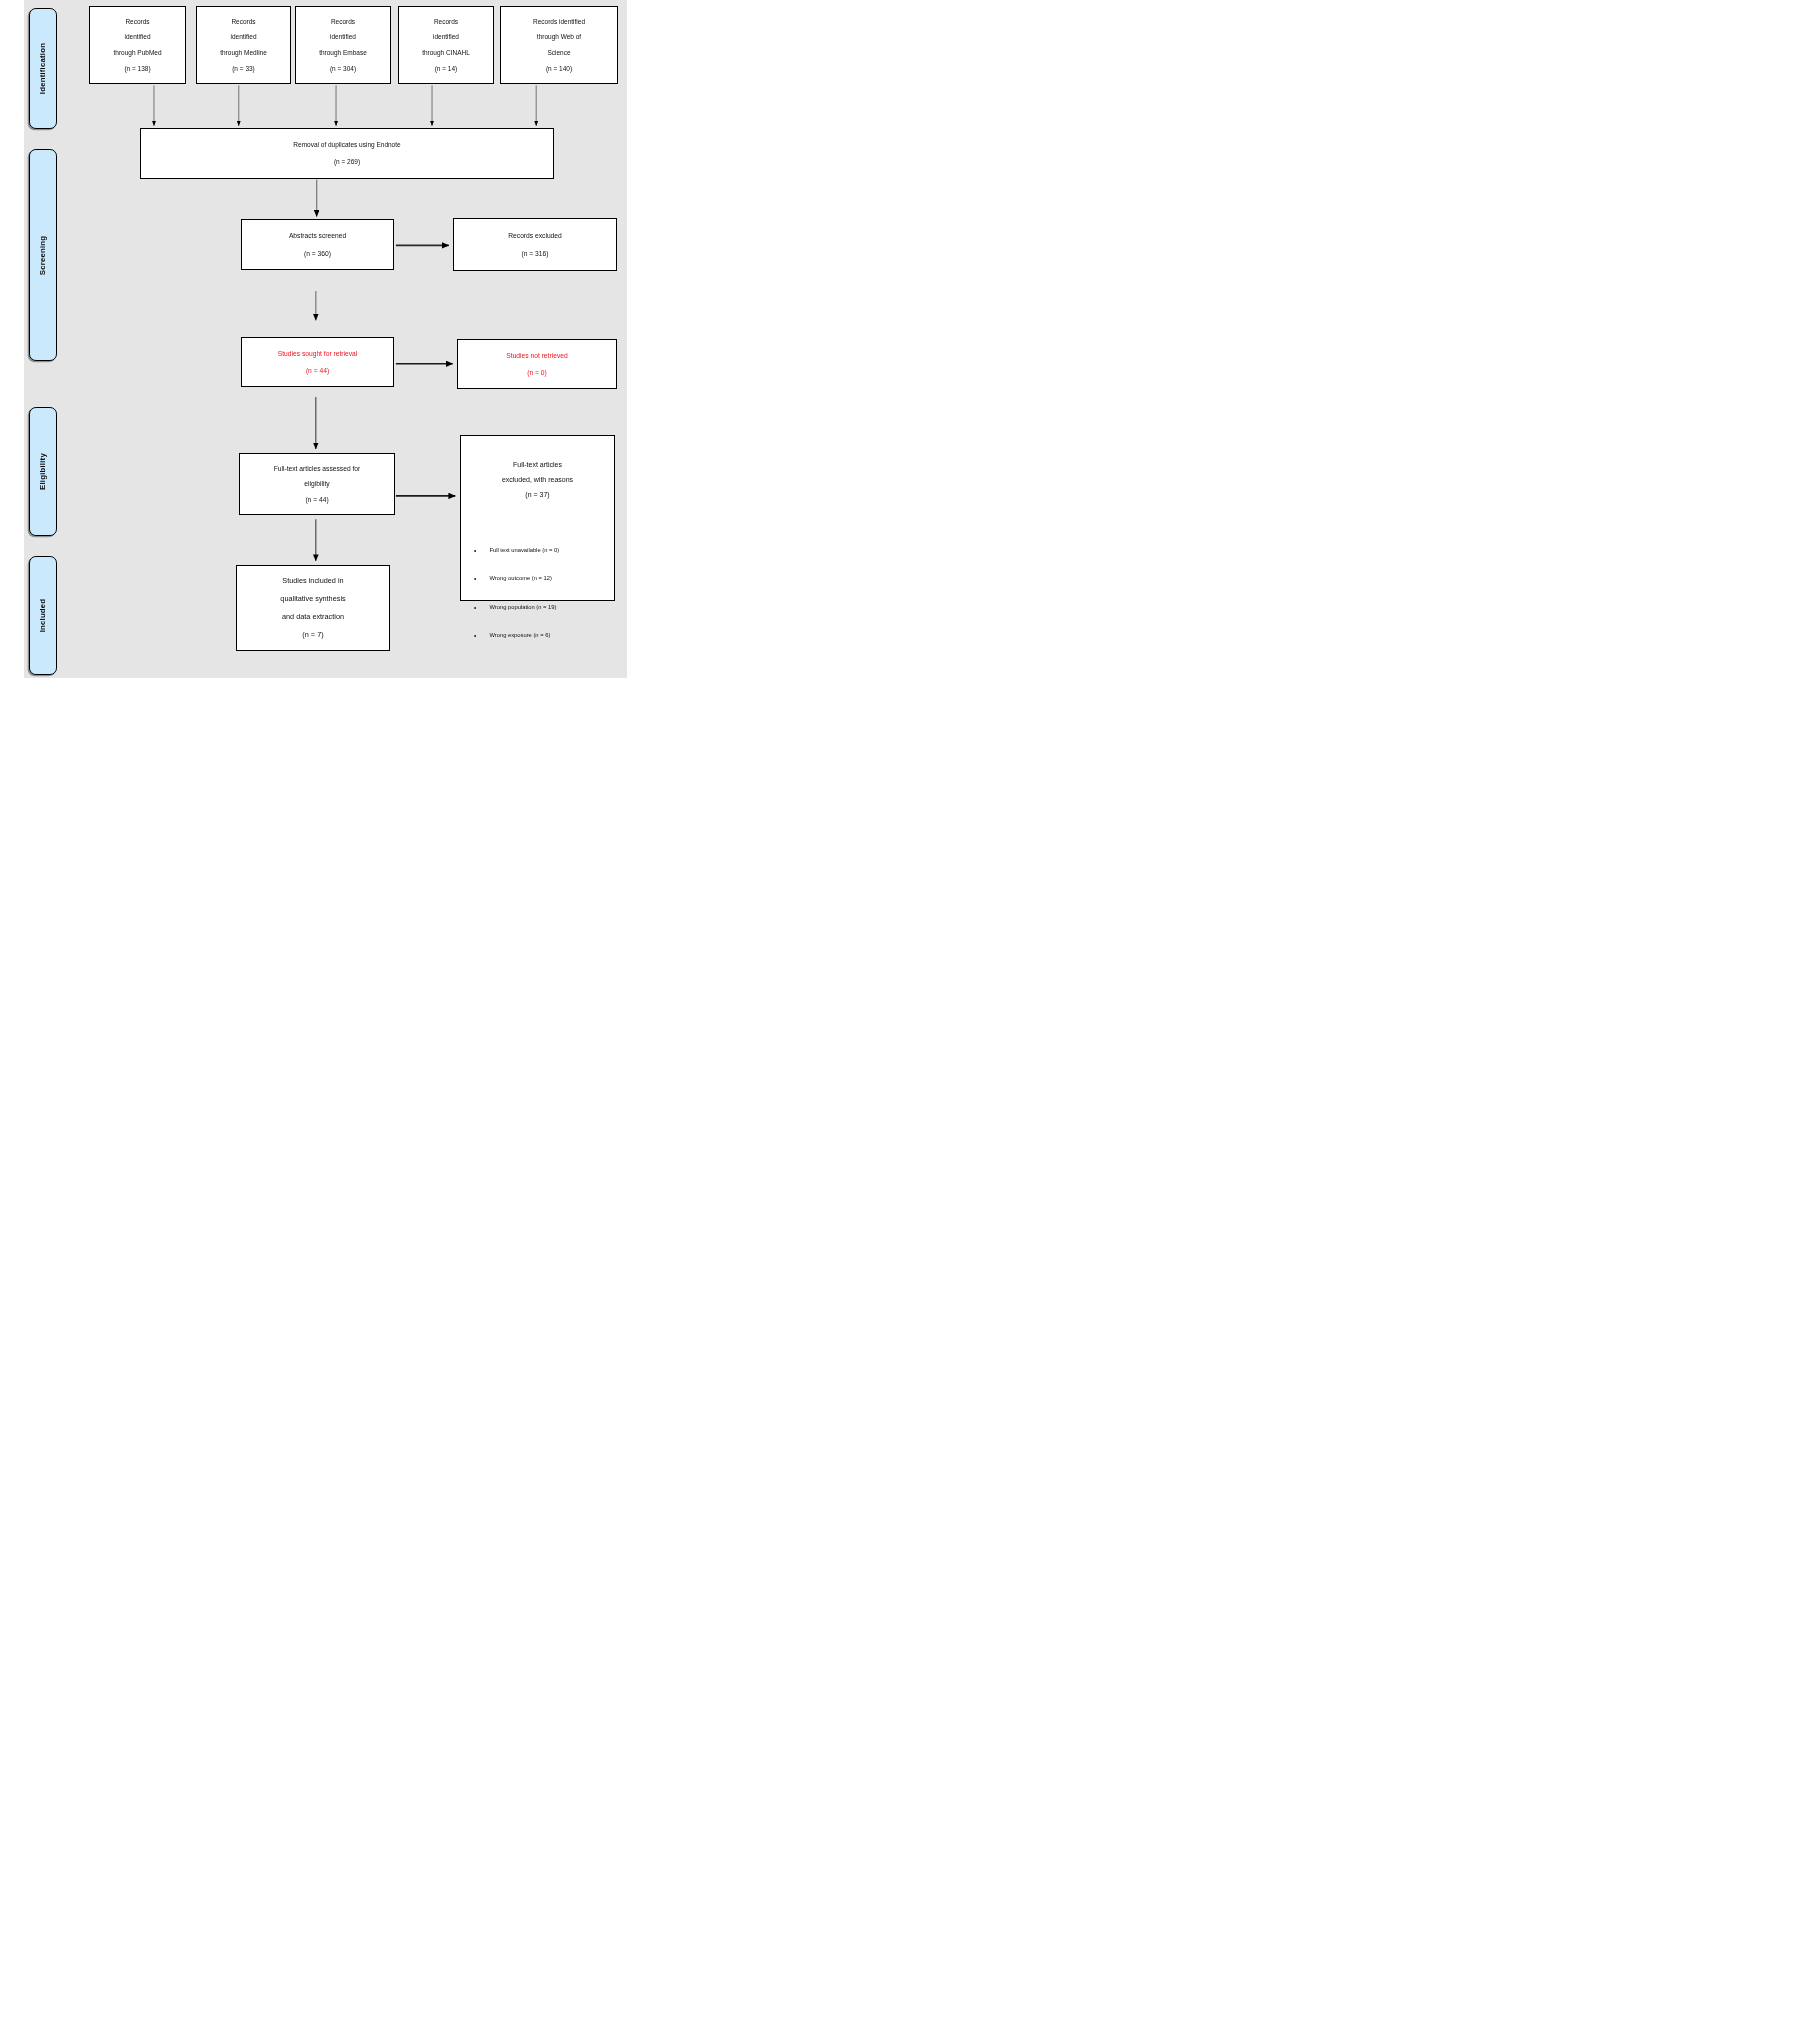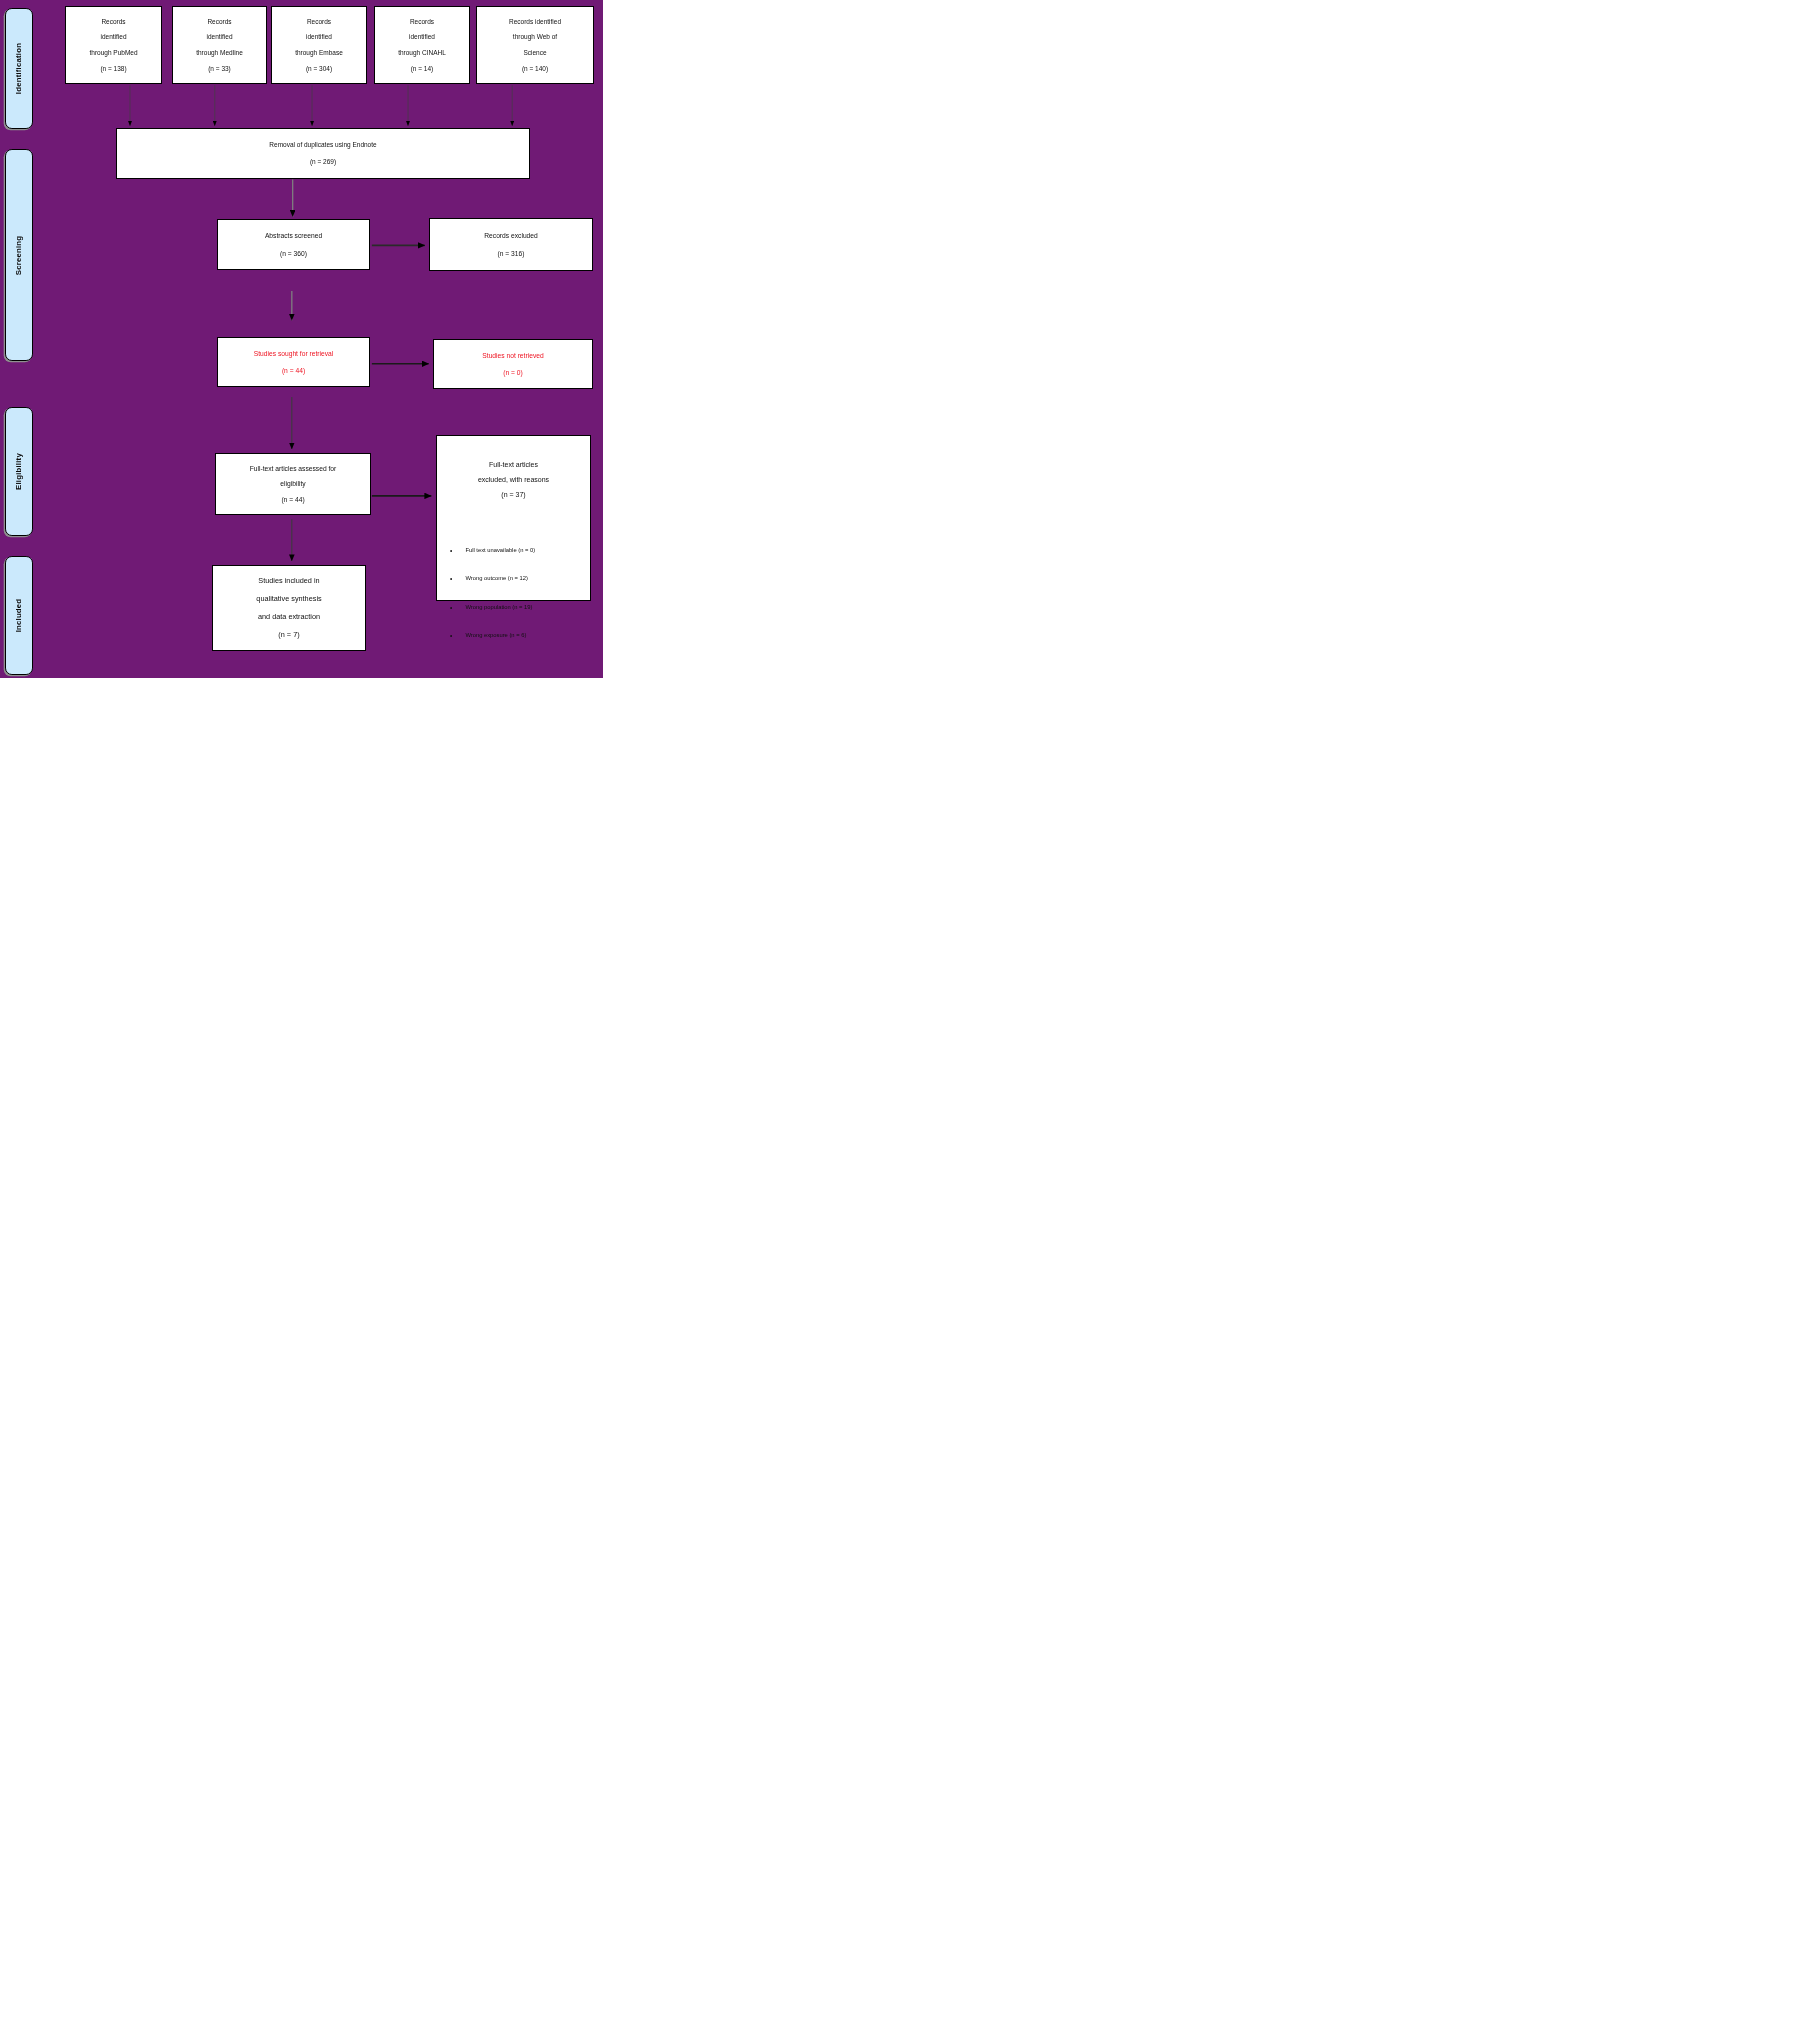--- a/index.html
+++ b/index.html
@@ -6,22 +6,23 @@
     margin: 0;
     padding: 0;
     background: #ffffff;
     font-family: "Liberation Sans", sans-serif;
     color: #111111;
   }
   #canvas {
     position: relative;
     width: 603px;
     height: 678px;
-    background: #701a75;
+    background: #e5e5e5;
     overflow: hidden;
+    margin-left: 24px;
   }
   
   .stage {
     position: absolute;
     left: 4.7px;
     width: 28px;
     background: #cbe9fc;
     border: 0.9px solid #000000;
     border-radius: 6.9px;
     box-shadow: -1.3px 1.3px 0 #8f8f8f;

